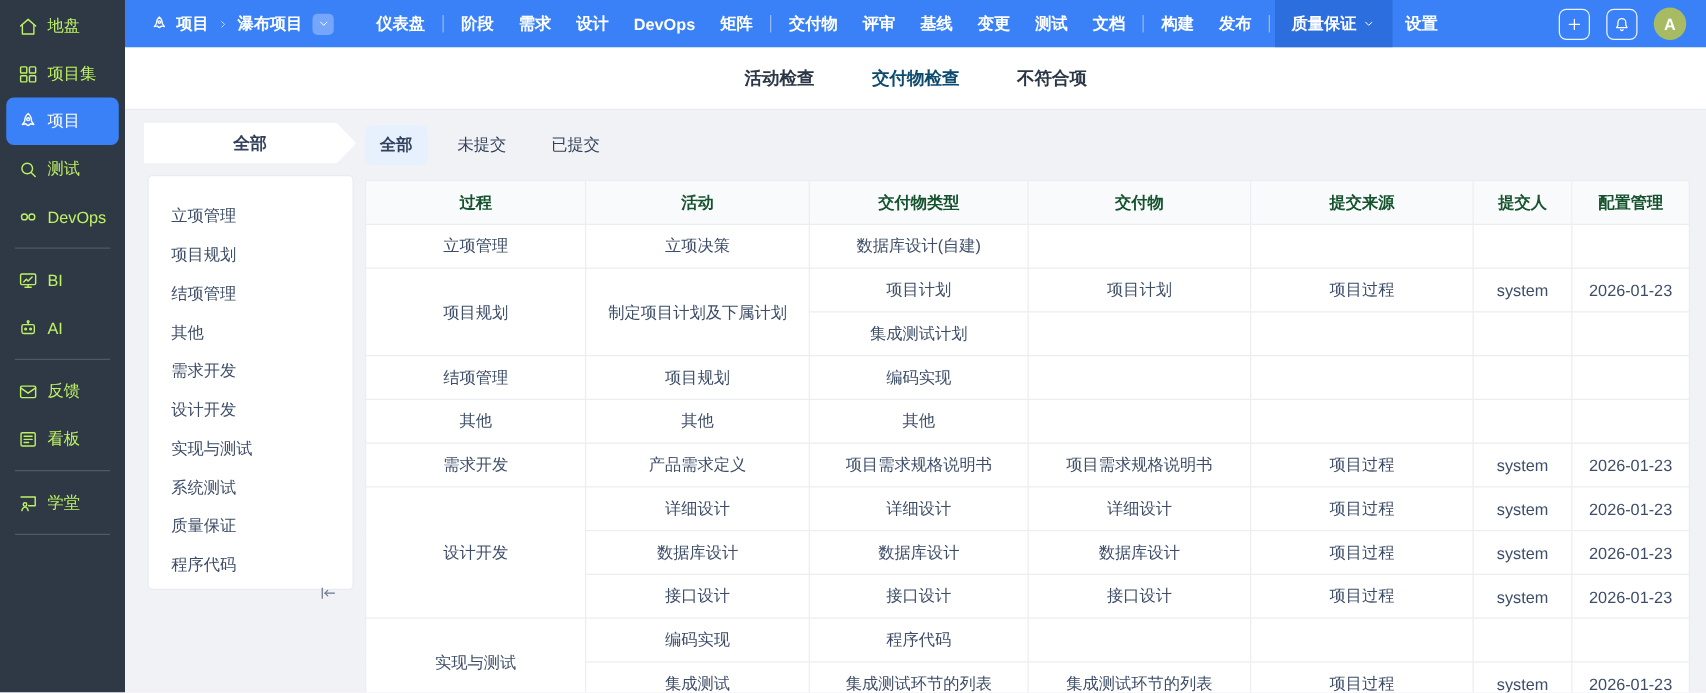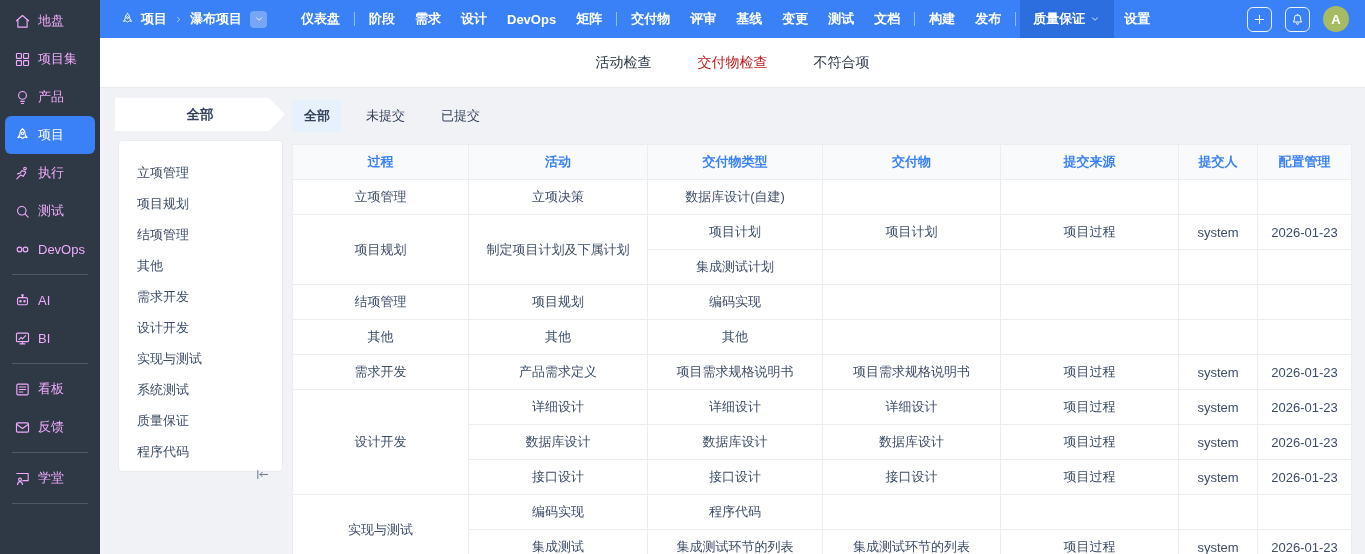--- a/index.html
+++ b/index.html
@@ -2,43 +2,43 @@
 <html><head>
 <meta charset="utf-8">
 <style>
   * { box-sizing: border-box; margin: 0; padding: 0; }
   html,body { width:1365px; height:554px; overflow:hidden; font-family:"Liberation Sans",sans-serif; background:#F1F2F5; }
   .app { position:relative; width:1365px; height:554px; }
 
   
   .sidebar { position:absolute; left:0; top:0; width:100px; height:554px; background:#2F3845; padding-top:2px; }
   .sb-item { display:flex; align-items:center; gap:7px; height:38px; margin:0 5px; padding-left:9px;
-             color:#f0abfc; font-size:13px; cursor:pointer; border-radius:6px; white-space:nowrap; }
+             color:#bef264; font-size:13px; cursor:pointer; border-radius:6px; white-space:nowrap; }
   .sb-item.active { background:#3A80F7; color:#fff; }
   .sb-icon { display:flex; align-items:center; }
   .sb-divider { height:1px; background:rgba(255,255,255,.16); margin:6px 12px; }
 
   
   .navbar { position:absolute; left:100px; top:0; right:0; height:38px; background:#3A80F7; display:flex; align-items:center; color:#fff; }
   .crumb { display:flex; align-items:center; gap:6px; padding:0 10px 0 20px; font-size:13px; font-weight:bold; cursor:pointer; }
   .crumb .chev-sep { opacity:.8; display:flex; }
   .chev-box { width:17px; height:17px; border-radius:4px; background:rgba(255,255,255,.3); display:flex; align-items:center; justify-content:center; margin-left:2px; }
   .nav-menu { display:flex; align-items:center; height:38px; margin-left:14px; }
   .nav-item { font-size:13px; font-weight:bold; padding:0 10px; height:38px; display:flex; align-items:center; gap:4px; cursor:pointer; white-space:nowrap;justify-content:center; }
   .nav-item.active { background:#2D6EDF; padding:0 13px; }
   .nav-divider { width:1px; height:14px; background:rgba(255,255,255,.45); margin:0 4px; }
   .nav-right { margin-left:auto; display:flex; align-items:center; gap:13px; padding-right:16px; }
   .icon-btn { width:25px; height:25px; border:1.4px solid rgba(255,255,255,.9); border-radius:6px; display:flex; align-items:center; justify-content:center; cursor:pointer; }
   .avatar { width:26px; height:26px; border-radius:50%; background:#A6BB62; color:#fff; font-size:13px; font-weight:bold; display:flex; align-items:center; justify-content:center; cursor:pointer; }
 
   
   .tabbar { position:absolute; left:100px; top:38px; right:0; height:50px; background:#fff; border-bottom:1px solid #E9EBF0;
             display:flex; align-items:center; justify-content:center; gap:46px; }
-  .page-tab { font-size:14px; font-weight:normal; color:#2B3646; cursor:pointer; }
-  .page-tab.active { color:#b91c1c; }
+  .page-tab { font-size:14px; font-weight:bold; color:#2B3646; cursor:pointer; }
+  .page-tab.active { color:#0c4a6e; }
 
   
   .content { position:absolute; left:100px; top:88px; right:0; bottom:0; background:#F1F2F5; overflow:hidden; }
 
   .crumb-arrow { position:absolute; left:15px; top:10px; width:170px; height:33px;
                  background:#fff; clip-path:polygon(0 0, calc(100% - 16px) 0, 100% 50%, calc(100% - 16px) 100%, 0 100%);
                  display:flex; align-items:center; justify-content:center; font-size:13.5px; font-weight:bold; color:#33415C;
                  cursor:pointer; filter:drop-shadow(0 1px 1px #DDE0E6); }
 
   .process-card { position:absolute; left:18px; top:52px; width:165px; height:332px; background:#fff;
@@ -48,21 +48,21 @@
   .collapse-btn { color:#6B778C; cursor:pointer; display:flex; }
 
   .filters { position:absolute; left:192px; top:12px; display:flex; align-items:center; gap:12px; }
   .filter-tab { font-size:13px; color:#33415C; padding:7px 12px; border-radius:4px; cursor:pointer; }
   .filter-tab.active { background:#E7F0FD; font-weight:bold; }
 
   .grid-wrap { position:absolute; left:192px; top:56px; width:1059px; bottom:-60px; }
   table.grid { width:1059px; border-collapse:collapse; background:#fff; table-layout:fixed; }
   table.grid th, table.grid td { border:1px solid #EBEDF1; font-size:13px; text-align:center; height:35px; padding:2px 6px;
                                  overflow:hidden; white-space:nowrap; }
-  table.grid th { background:#F9FAFB; color:#3b82f6; font-weight:bold; height:35px; }
+  table.grid th { background:#F9FAFB; color:#14532d; font-weight:bold; height:35px; }
   table.grid td { color:#3D4D68; }
 </style>
 </head>
 <body>
 
 <div class="app">
 
   <nav class="sidebar" id="sidebar">
       <div class="sb-item">
         <span class="sb-icon">
@@ -77,107 +77,88 @@
         <span class="sb-icon">
           <svg viewBox="0 0 24 24" width="17" height="17" fill="none" stroke="currentColor" stroke-width="1.6" stroke-linecap="round" stroke-linejoin="round">
             <rect x="3.5" y="3.5" width="7" height="7" rx="1"></rect>
             <rect x="13.5" y="3.5" width="7" height="7" rx="1"></rect>
             <rect x="3.5" y="13.5" width="7" height="7" rx="1"></rect>
             <rect x="13.5" y="13.5" width="7" height="7" rx="1"></rect>
           </svg>
         </span>
         <span>项目集</span>
       </div>
-      <div class="sb-item">
-        <span class="sb-icon">
-          <svg viewBox="0 0 24 24" width="17" height="17" fill="none" stroke="currentColor" stroke-width="1.6" stroke-linecap="round" stroke-linejoin="round">
-            <circle cx="12" cy="9" r="5.5"></circle>
-            <path d="M9.5 17.5h5M10.5 20.5h3"></path>
-          </svg>
-        </span>
-        <span>产品</span>
-      </div>
       <div class="sb-item active">
         <span class="sb-icon">
           <svg viewBox="0 0 24 24" width="17" height="17" fill="none" stroke="currentColor" stroke-width="1.6" stroke-linecap="round" stroke-linejoin="round">
             <path d="M12 2.5c2.8 2.3 3.8 5.6 3.8 8.6l2.7 3.9-3.8-.9c-.8.9-1.7 1.6-2.7 2-1-.4-1.9-1.1-2.7-2l-3.8.9 2.7-3.9c0-3 1-6.3 3.8-8.6z"></path>
             <circle cx="12" cy="9" r="1.6"></circle>
           </svg>
         </span>
         <span>项目</span>
       </div>
       <div class="sb-item">
         <span class="sb-icon">
           <svg viewBox="0 0 24 24" width="17" height="17" fill="none" stroke="currentColor" stroke-width="1.6" stroke-linecap="round" stroke-linejoin="round">
-            <circle cx="15.5" cy="5" r="1.8"></circle>
-            <path d="M4 19.5l5.5-5.5 3.5 2 3.5-5.5"></path>
-            <path d="M5 12.5l3.5-1 3-3.5 4.5 1.5"></path>
-          </svg>
-        </span>
-        <span>执行</span>
-      </div>
-      <div class="sb-item">
-        <span class="sb-icon">
-          <svg viewBox="0 0 24 24" width="17" height="17" fill="none" stroke="currentColor" stroke-width="1.6" stroke-linecap="round" stroke-linejoin="round">
             <circle cx="11" cy="11" r="6"></circle>
             <path d="M15.7 15.7L20 20"></path>
           </svg>
         </span>
         <span>测试</span>
       </div>
       <div class="sb-item">
         <span class="sb-icon">
           <svg viewBox="0 0 24 24" width="17" height="17" fill="none" stroke="currentColor" stroke-width="1.6" stroke-linecap="round" stroke-linejoin="round">
             <circle cx="7.8" cy="12" r="3.3"></circle>
             <circle cx="16.2" cy="12" r="3.3"></circle>
           </svg>
         </span>
         <span>DevOps</span>
       </div>
       <div class="sb-divider"></div>
+      <div class="sb-item">
+        <span class="sb-icon">
+          <svg viewBox="0 0 24 24" width="17" height="17" fill="none" stroke="currentColor" stroke-width="1.6" stroke-linecap="round" stroke-linejoin="round">
+            <rect x="3.5" y="4.5" width="17" height="12" rx="1.5"></rect>
+            <path d="M7 13.5l3-3 2 2 4.5-4.5"></path>
+            <path d="M12 16.5v3M8.5 19.5h7"></path>
+          </svg>
+        </span>
+        <span>BI</span>
+      </div>
       <div class="sb-item">
         <span class="sb-icon">
           <svg viewBox="0 0 24 24" width="17" height="17" fill="none" stroke="currentColor" stroke-width="1.6" stroke-linecap="round" stroke-linejoin="round">
             <rect x="5" y="8" width="14" height="10" rx="2"></rect>
             <path d="M12 8V5.5"></path>
             <circle cx="12" cy="4.5" r="1"></circle>
             <circle cx="9.2" cy="13" r="1"></circle>
             <circle cx="14.8" cy="13" r="1"></circle>
           </svg>
         </span>
         <span>AI</span>
       </div>
-      <div class="sb-item">
-        <span class="sb-icon">
-          <svg viewBox="0 0 24 24" width="17" height="17" fill="none" stroke="currentColor" stroke-width="1.6" stroke-linecap="round" stroke-linejoin="round">
-            <rect x="3.5" y="4.5" width="17" height="12" rx="1.5"></rect>
-            <path d="M7 13.5l3-3 2 2 4.5-4.5"></path>
-            <path d="M12 16.5v3M8.5 19.5h7"></path>
-          </svg>
-        </span>
-        <span>BI</span>
-      </div>
       <div class="sb-divider"></div>
+      <div class="sb-item">
+        <span class="sb-icon">
+          <svg viewBox="0 0 24 24" width="17" height="17" fill="none" stroke="currentColor" stroke-width="1.6" stroke-linecap="round" stroke-linejoin="round">
+            <rect x="3.5" y="5.5" width="17" height="13" rx="1.5"></rect>
+            <path d="M3.5 7.5l8.5 6 8.5-6"></path>
+          </svg>
+        </span>
+        <span>反馈</span>
+      </div>
       <div class="sb-item">
         <span class="sb-icon">
           <svg viewBox="0 0 24 24" width="17" height="17" fill="none" stroke="currentColor" stroke-width="1.6" stroke-linecap="round" stroke-linejoin="round">
             <rect x="4" y="4.5" width="16" height="15" rx="1.5"></rect>
             <path d="M7.5 8.5h9M7.5 12h9M7.5 15.5h5"></path>
           </svg>
         </span>
         <span>看板</span>
-      </div>
-      <div class="sb-item">
-        <span class="sb-icon">
-          <svg viewBox="0 0 24 24" width="17" height="17" fill="none" stroke="currentColor" stroke-width="1.6" stroke-linecap="round" stroke-linejoin="round">
-            <rect x="3.5" y="5.5" width="17" height="13" rx="1.5"></rect>
-            <path d="M3.5 7.5l8.5 6 8.5-6"></path>
-          </svg>
-        </span>
-        <span>反馈</span>
       </div>
       <div class="sb-divider"></div>
       <div class="sb-item">
         <span class="sb-icon">
           <svg viewBox="0 0 24 24" width="17" height="17" fill="none" stroke="currentColor" stroke-width="1.6" stroke-linecap="round" stroke-linejoin="round">
             <path d="M4 5h16v10h-7.5"></path>
             <circle cx="8.5" cy="13.5" r="2"></circle>
             <path d="M5 20.5c.5-2.5 2-4 3.5-4s3 1.5 3.5 4"></path>
           </svg>
         </span>

